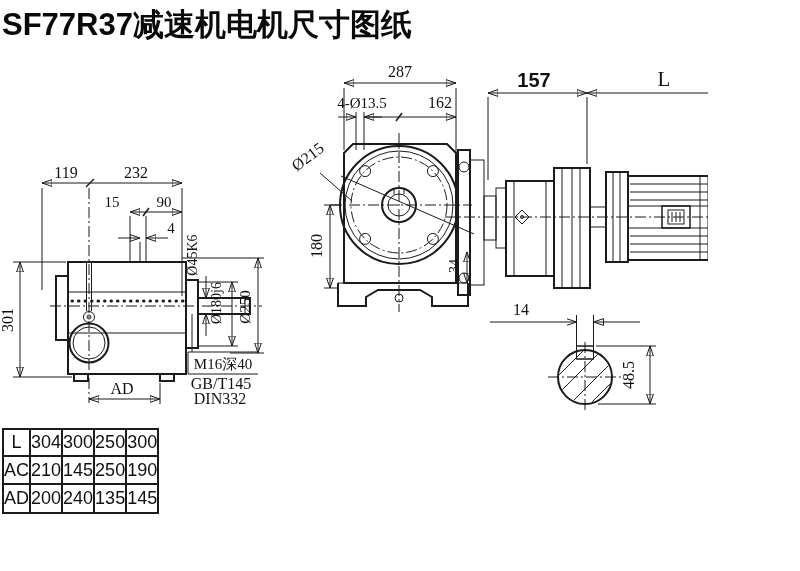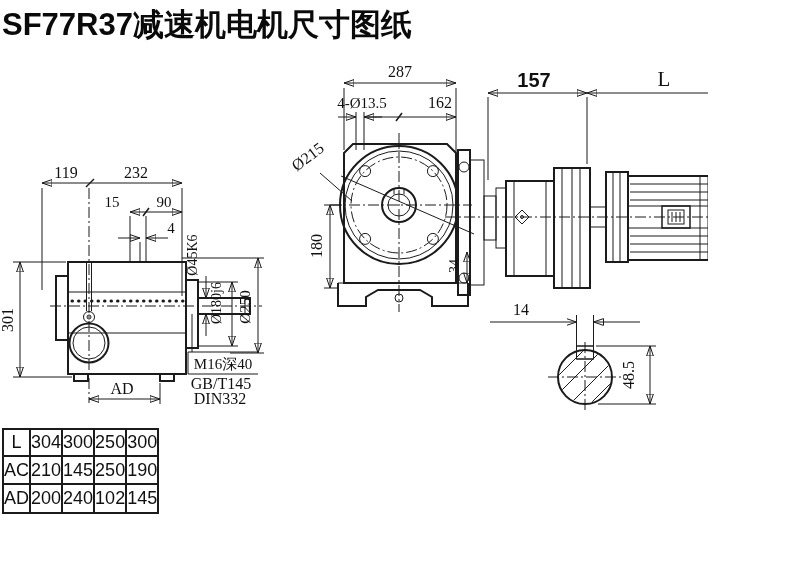--- a/index.html
+++ b/index.html
@@ -266,19 +266,19 @@
         <td>AC</td>
         <td>210</td>
         <td>145</td>
         <td>250</td>
         <td>190</td>
       </tr>
       <tr class="r4">
         <td>AD</td>
         <td>200</td>
         <td>240</td>
-        <td>102</td>
+        <td>135</td>
         <td>145</td>
       </tr>
     </tbody>
   </table>
 
 </div>
 
 </body></html>

